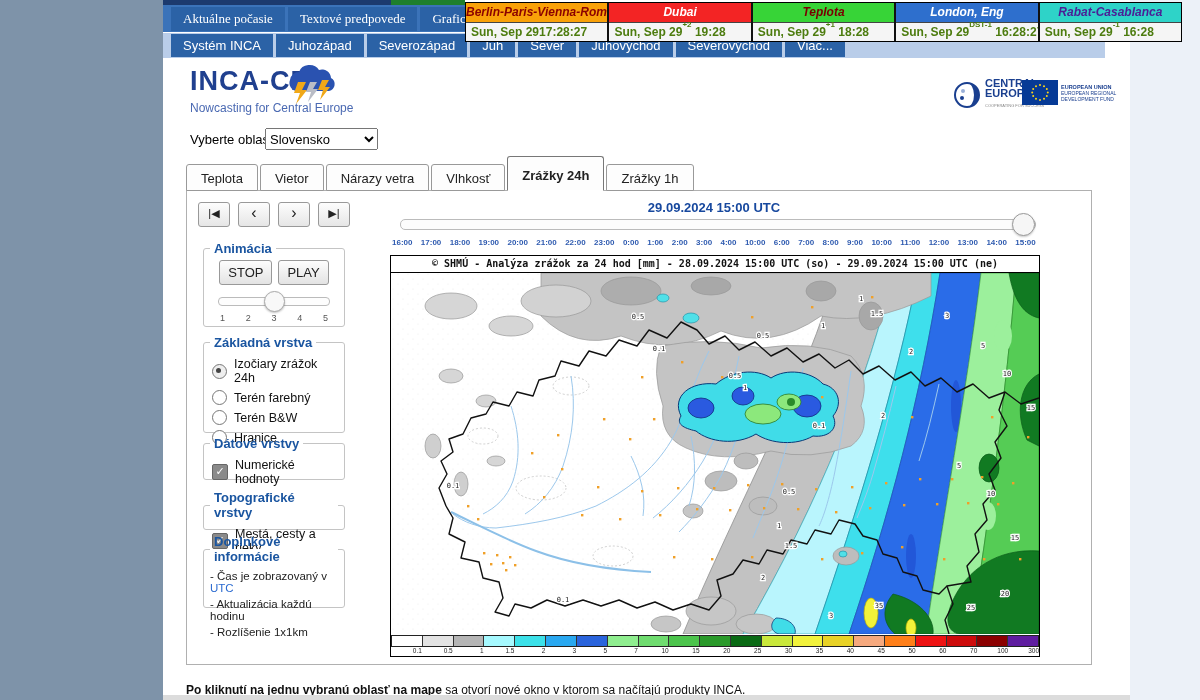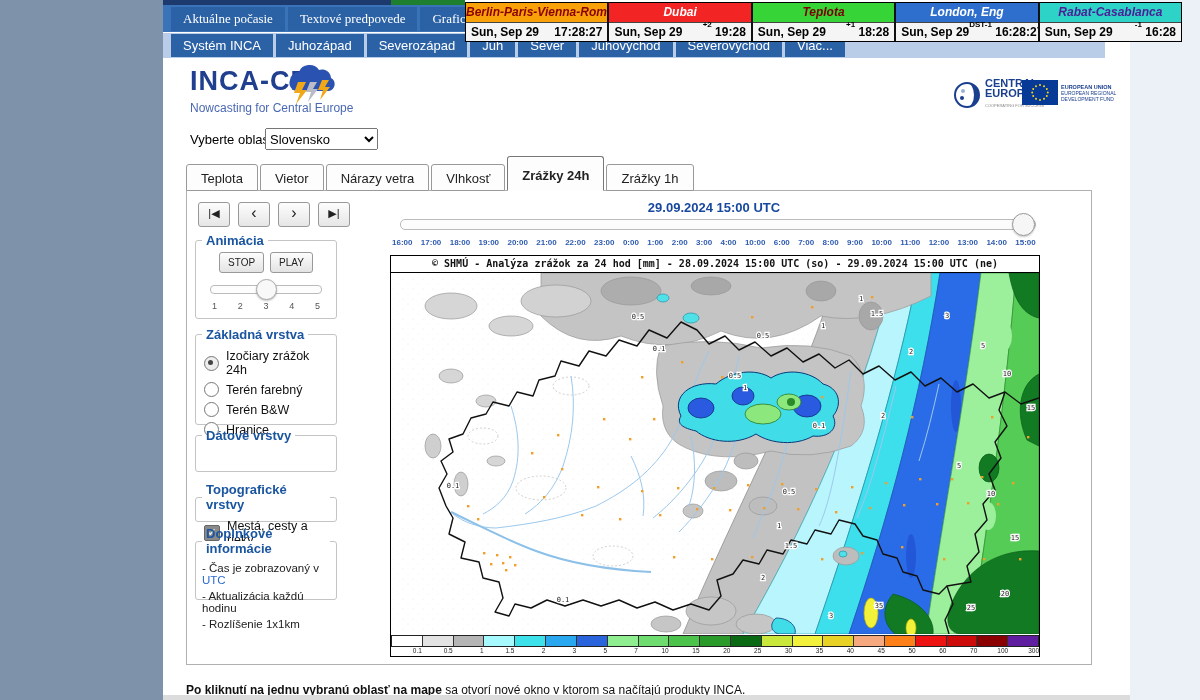--- a/index.html
+++ b/index.html
@@ -13,21 +13,21 @@
   
   .nav1{position:absolute;left:163px;top:5px;width:500px;height:27px;background:#3b73b9;display:flex;align-items:center;gap:3px;padding-left:8px;box-sizing:border-box;font-family:Liberation Serif, serif;}
   .nav2{position:absolute;left:163px;top:33px;width:942px;height:25px;background:#b9cde9;display:flex;align-items:center;gap:3px;padding-left:8px;box-sizing:border-box;}
   .navbtn{background:#2b62a6;color:#fff;font-size:13px;padding:4px 12px;white-space:nowrap;cursor:pointer;}
 
   
   .clocks{position:absolute;left:465px;top:2px;width:715px;height:38px;display:flex;border:1px solid #000;z-index:9;background:#f4f4f4;}
   .clock{flex:1;min-width:0;display:flex;flex-direction:column;}
   .clock + .clock{border-left:2px solid #111;}
   .clock-head{height:19px;line-height:19px;text-align:center;font-size:12px;font-weight:bold;font-style:italic;border-bottom:1px solid #444;white-space:nowrap;overflow:hidden;}
-  .clock-time{height:17px;background:#f5f5f5;display:flex;align-items:center;justify-content:space-between;padding:0 5px;font-size:12px;font-weight:bold;color:#000000;white-space:nowrap;}
+  .clock-time{height:17px;background:#f5f5f5;display:flex;align-items:center;justify-content:flex-start;padding:0 5px;font-size:12px;font-weight:bold;color:#4d7c0f;white-space:nowrap;}
   .clock-off{font-size:8px;vertical-align:super;position:relative;top:-4px;}
 
   
   .logo-title{position:absolute;left:190px;top:66px;font-size:27px;font-weight:bold;color:#20408f;letter-spacing:1px;}
   .logo-sub{position:absolute;left:190px;top:101px;font-size:12px;color:#4a69b2;}
   .logo-cloud{position:absolute;left:276px;top:60px;}
 
   .ce-logo{position:absolute;left:953px;top:78px;display:flex;gap:4px;align-items:center;}
   .ce-text{font-size:11px;font-weight:bold;color:#1a3f8f;line-height:10px;}
   .ce-tag{font-size:4px;color:#888;font-weight:normal;}
@@ -41,29 +41,29 @@
   
   .tabs{position:absolute;left:186px;top:156px;height:35px;display:flex;align-items:flex-end;z-index:3;}
   .tab{background:#fdfdfd;border:1px solid #999;border-radius:3px 3px 0 0;margin-right:2px;font-size:13px;color:#222;padding:6px 14px 7px;height:27px;box-sizing:border-box;cursor:pointer;white-space:nowrap;}
   .tab.active{height:35px;padding-top:11px;font-weight:bold;border-color:#777;border-bottom:1px solid #fff;}
 
   .panel{position:absolute;left:186px;top:190px;width:904px;height:473px;border:1px solid #b0b0b0;background:#fff;}
 
   
   .steps{position:absolute;left:198px;top:202px;display:flex;gap:8px;}
   .stepbtn{width:30px;height:23px;border:1px solid #999;border-radius:3px;background:linear-gradient(#fdfdfd,#e6e6e6);font-size:11px;text-align:center;line-height:21px;color:#222;cursor:pointer;}
-  fieldset.fs{position:absolute;border:1px solid #c4c4c4;border-radius:3px;margin:0;padding:2px 6px 4px;box-sizing:border-box;background:#fff;}
+  fieldset.fs{position:absolute;border:1px solid #c4c4c4;border-radius:3px;margin:8px;padding:2px 6px 4px;box-sizing:border-box;background:#fff;}
   fieldset.fs legend{color:#1a55a0;font-weight:bold;font-size:13px;padding:0 4px;}
   .fs-anim{left:195px;top:233px;width:142px;height:86px;}
   .fs-base{left:195px;top:327px;width:142px;height:98px;}
   .fs-data{left:195px;top:428px;width:142px;height:44px;}
   .fs-topo{left:195px;top:482px;width:142px;height:40px;}
   .fs-info{left:195px;top:526px;width:142px;height:74px;}
   .anim-btns{display:flex;justify-content:center;gap:6px;margin-top:2px;}
-  .ctlbtn{border:1px solid #999;border-radius:3px;background:linear-gradient(#fdfdfd,#e3e3e3);font-size:10px;color:#222;padding:4px 8px;cursor:pointer;font-family:"Liberation Sans",sans-serif;}
+  .ctlbtn{border:1px solid #999;border-radius:3px;background:linear-gradient(#fdfdfd,#e3e3e3);font-size:13px;color:#222;padding:4px 8px;cursor:pointer;font-family:"Liberation Sans",sans-serif;}
   .anim-slider{position:relative;height:20px;margin:6px 8px 0;}
   .anim-track{position:absolute;left:0;right:0;top:6px;height:7px;border:1px solid #bbb;border-radius:4px;background:#fdfdfd;}
   .anim-handle{position:absolute;left:50%;top:0;width:19px;height:19px;margin-left:-10px;border-radius:50%;background:#f8f8f8;border:1px solid #aaa;box-shadow:0 1px 2px rgba(0,0,0,.25);}
   .anim-scale{display:flex;justify-content:space-between;padding:2px 10px 0;font-size:9px;color:#555;}
   .radio-row,.check-row{display:flex;align-items:center;gap:7px;margin:5px 2px;font-size:12.5px;color:#111;cursor:pointer;}
   .radio{width:13px;height:13px;border:1px solid #777;border-radius:50%;background:#fff;flex:0 0 auto;position:relative;}
   .radio.on{background:#eee;}
   .radio.on::after{content:"";position:absolute;left:3px;top:3px;width:5px;height:5px;border-radius:50%;background:#444;}
   .checkbox{width:14px;height:14px;border:1px solid #666;border-radius:2px;background:#fff;flex:0 0 auto;color:#fff;font-size:11px;line-height:13px;text-align:center;}
   .checkbox.on{background:#8a8a8a;}
@@ -259,20 +259,24 @@
         <span>Terén B&amp;W</span>
       </div>
     <div class="radio-row">
         <span class="radio"></span>
         <span>Hranice</span>
       </div>
   </fieldset>
 
   <fieldset class="fs fs-data">
     <legend>Dátové vrstvy</legend>
+    <div class="check-row">
+        <span class="checkbox on"></span>
+        <span>Numerické hodnoty</span>
+      </div>
   </fieldset>
 
   <fieldset class="fs fs-topo">
     <legend>Topografické vrstvy</legend>
     <div class="check-row">
         <span class="checkbox on"></span>
         <span>Mestá, cesty a rieky</span>
       </div>
   </fieldset>
 

